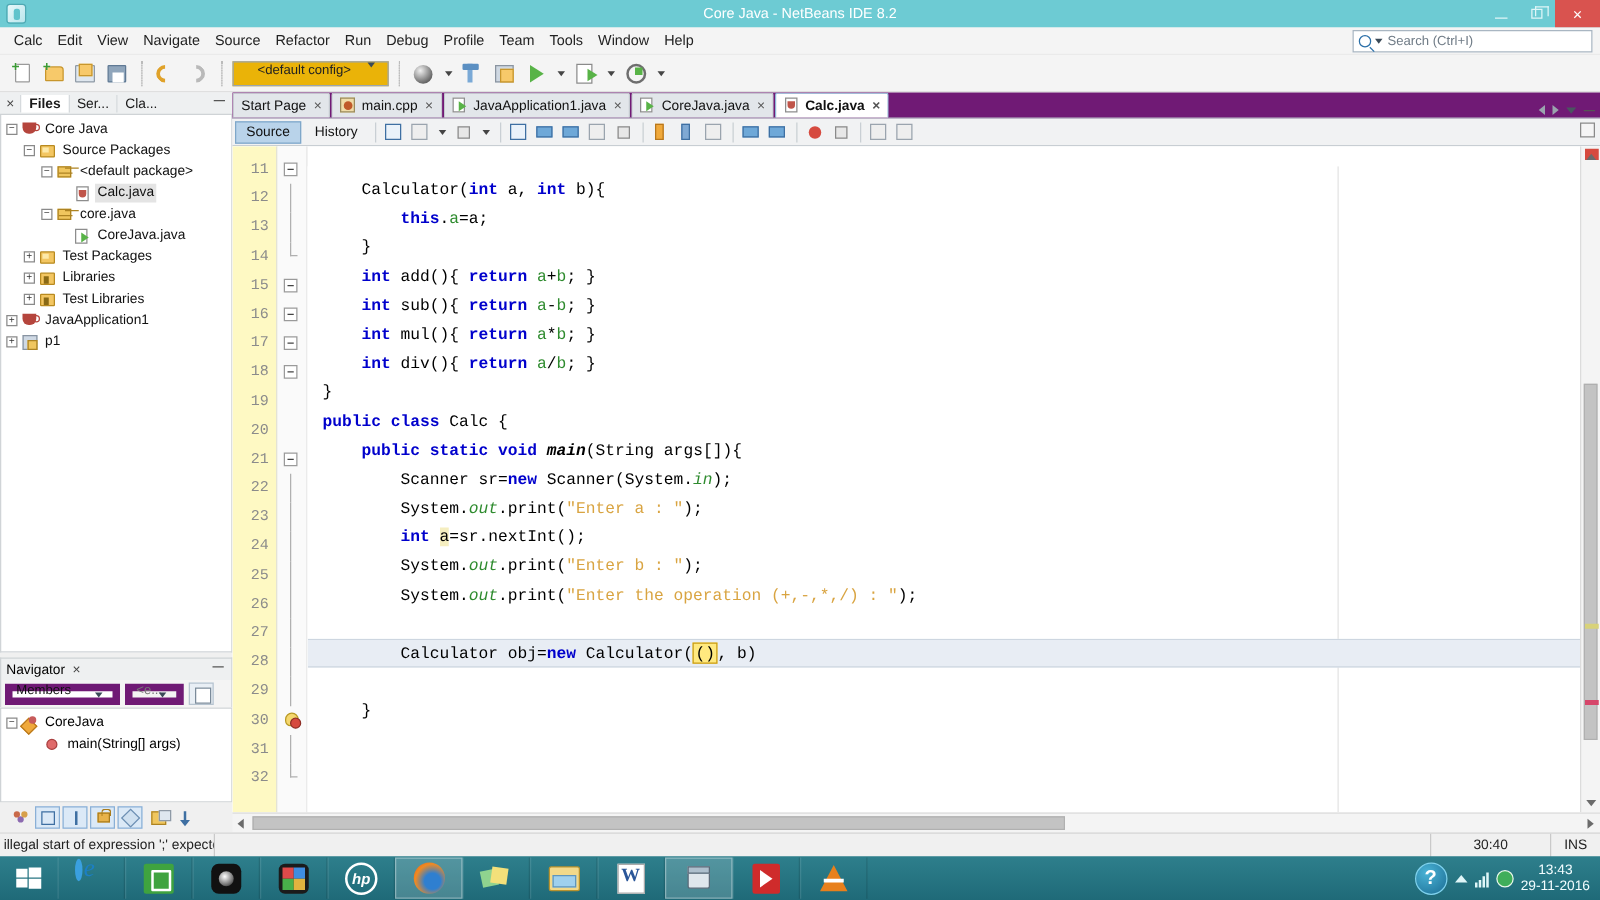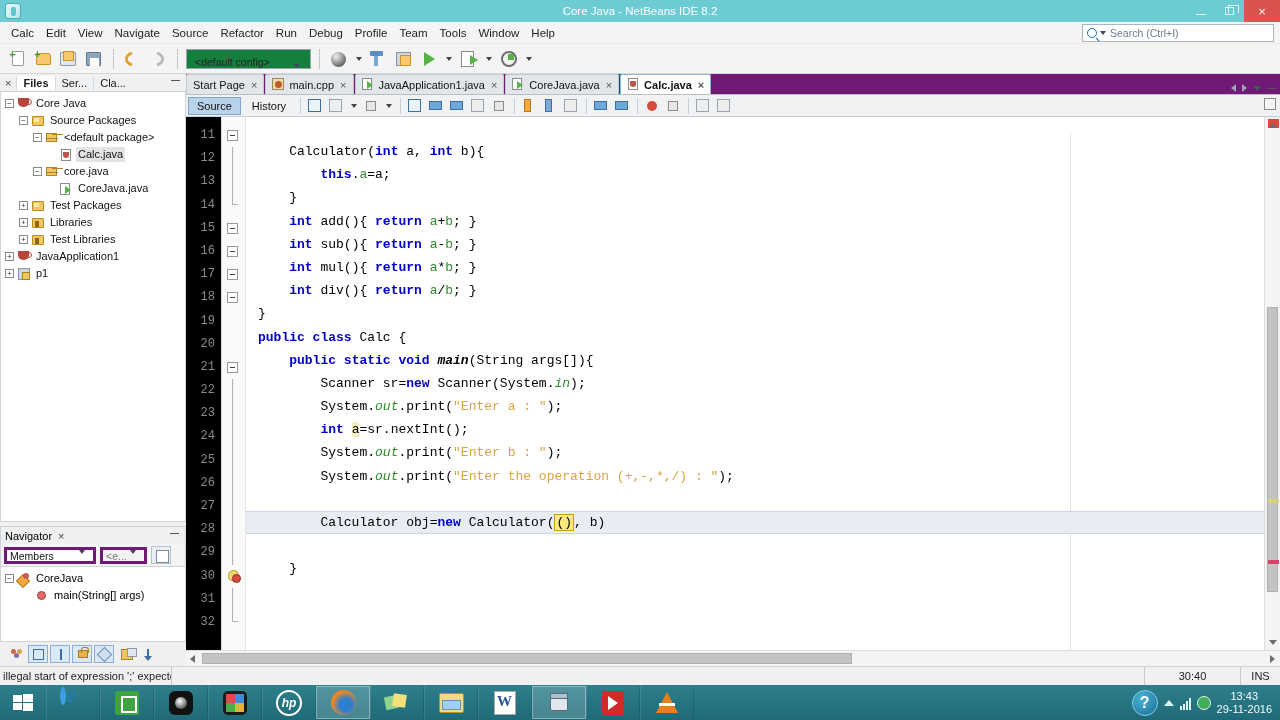--- a/index.html
+++ b/index.html
@@ -79,22 +79,22 @@
   .save-i{ position:absolute; left:3px; top:4px; width:15px;height:14px;background:#8fa5bb;border:1px solid #5f7994;border-radius:1px;}
   .save-i::after{content:"";position:absolute;left:3px;top:5px;width:9px;height:8px;background:#fff;}
   .undo-i, .redo-i {
     position:absolute; left:3px; top:4px; width:14px;height:14px;
     border:3px solid #e0a22a; border-radius:50%;
     border-right-color:transparent; border-bottom-color:transparent;
     transform:rotate(-45deg);
   }
   .redo-i { border-color:#b9b9b9; border-right-color:transparent; border-bottom-color:transparent; transform:rotate(45deg) scaleX(-1);}
   .cfg-combo {
-    width:125px;height:20px;background:#15803d;border:1px solid #9aa5b1;
-    display:flex;align-items:flex-end;padding-left:8px;font-size:10.5px;color:#222;
+    width:125px;height:20px;background:#eab308;border:1px solid #9aa5b1;
+    display:flex;align-items:flex-start;padding-left:19px;font-size:10.5px;color:#222;
     position:relative;
   }
   .cfg-combo .caretdn{position:absolute;right:6px;}
   .ball-i{position:absolute;left:3px;top:4px;width:15px;height:15px;border-radius:50%;background:radial-gradient(circle at 35% 30%,#f0f0f0,#6a6a6a 70%,#3a3a3a);}
   .hammer-i{position:absolute;left:6px;top:3px;width:4px;height:15px;background:#7aa9d6;}
   .hammer-i::before{content:"";position:absolute;left:-4px;top:0;width:13px;height:5px;background:#5b8fc2;border-radius:1px;}
   .clean-i{position:absolute;left:3px;top:4px;width:15px;height:14px;background:#cfd8e2;border:1px solid #8a94a0;}
   .clean-i::after{content:"";position:absolute;right:-1px;bottom:-1px;width:9px;height:9px;background:#f7c96a;border:1px solid #c8962c;}
   .play-i{position:absolute;left:6px;top:4px;width:0;height:0;border-left:11px solid #58b347;border-top:7px solid transparent;border-bottom:7px solid transparent;}
   .dbg-i{position:absolute;left:3px;top:3px;width:13px;height:16px;background:#fff;border:1px solid #8a8a8a;font-size:7px;color:#c43;}
@@ -155,21 +155,21 @@
     height:18px; background:#eef0f1; border:1px solid #cfd3d6; border-bottom:none;
     display:flex; align-items:center; position:relative; font-size:11px; padding-left:4px;
   }
   .nav-head b { font-weight:normal; }
   .nav-x { margin-left:6px; color:#444; }
   .nav-toolbar {
     height:22px; background:#f4f4f4; border-left:1px solid #cfd3d6; border-right:1px solid #cfd3d6;
     display:flex; align-items:center; gap:4px; padding:0 3px;
   }
   .nsel {
-    height:17px; background:#fff; border:3px solid #701a75; display:flex; align-items:flex-start;
+    height:17px; background:#fff; border:6px solid #701a75; display:flex; align-items:flex-end;
     padding-left:3px; font-size:10.5px; position:relative; color:#111;
   }
   .nsel.m { width:92px; }
   .nsel.f { width:47px; color:#777; background:#f3f3f3;}
   .nsel .caretdn{ position:absolute; right:4px; }
   .nav-btn { width:20px;height:18px;border:1px solid #b6c3cf;background:#e9eff5;position:relative;}
   .nav-btn::after{content:"";position:absolute;left:4px;top:3px;width:11px;height:11px;border:1px solid #7b8b9a;background:#fff;}
   .nav-tree { flex:1; background:#fff; border:1px solid #cfd3d6; padding:3px 0 0 2px; }
 
   
@@ -233,21 +233,21 @@
   .arrow-r{position:absolute;left:2px;top:4px;width:13px;height:9px;background:#6ea8d8;border:1px solid #3e6fa2;}
   .up-or{position:absolute;left:4px;top:2px;width:7px;height:13px;background:#f0a93b;border:1px solid #b8771c;}
   .dn-bl{position:absolute;left:4px;top:2px;width:7px;height:13px;background:#7fa9d4;border:1px solid #3e6fa2;}
   .dot-red{position:absolute;left:4px;top:4px;width:10px;height:10px;border-radius:50%;background:#d64a3f;}
   .sq-gray{position:absolute;left:4px;top:4px;width:10px;height:10px;background:#e7e7e7;border:1px solid #8a8a8a;}
   .etb-right{position:absolute;right:4px;top:3px;width:12px;height:12px;border:1px solid #8a8a8a;background:#f5f5f5;}
 
   
   .code-wrap { flex:1; display:flex; background:#ffffff; position:relative; overflow:hidden; }
   .gutter {
-    width:36px; background:#000000; border-right:1px solid #dcdcdc;
+    width:36px; background:#fef9c3; border-right:1px solid #dcdcdc;
     text-align:right; padding-top:7px;
     font-family:"Liberation Mono", monospace; font-size:12px; color:#8b8b8b;
     flex:none; position:relative;
   }
   .gutter .ln { height:23.2px; line-height:23.2px; padding-right:6px; }
   .foldbar {
     width:24px; background:#fafafa; border-right:1px solid #e6e6e6; flex:none;
     position:relative; padding-top:7px;
   }
   .foldrow { height:23.2px; position:relative; }

